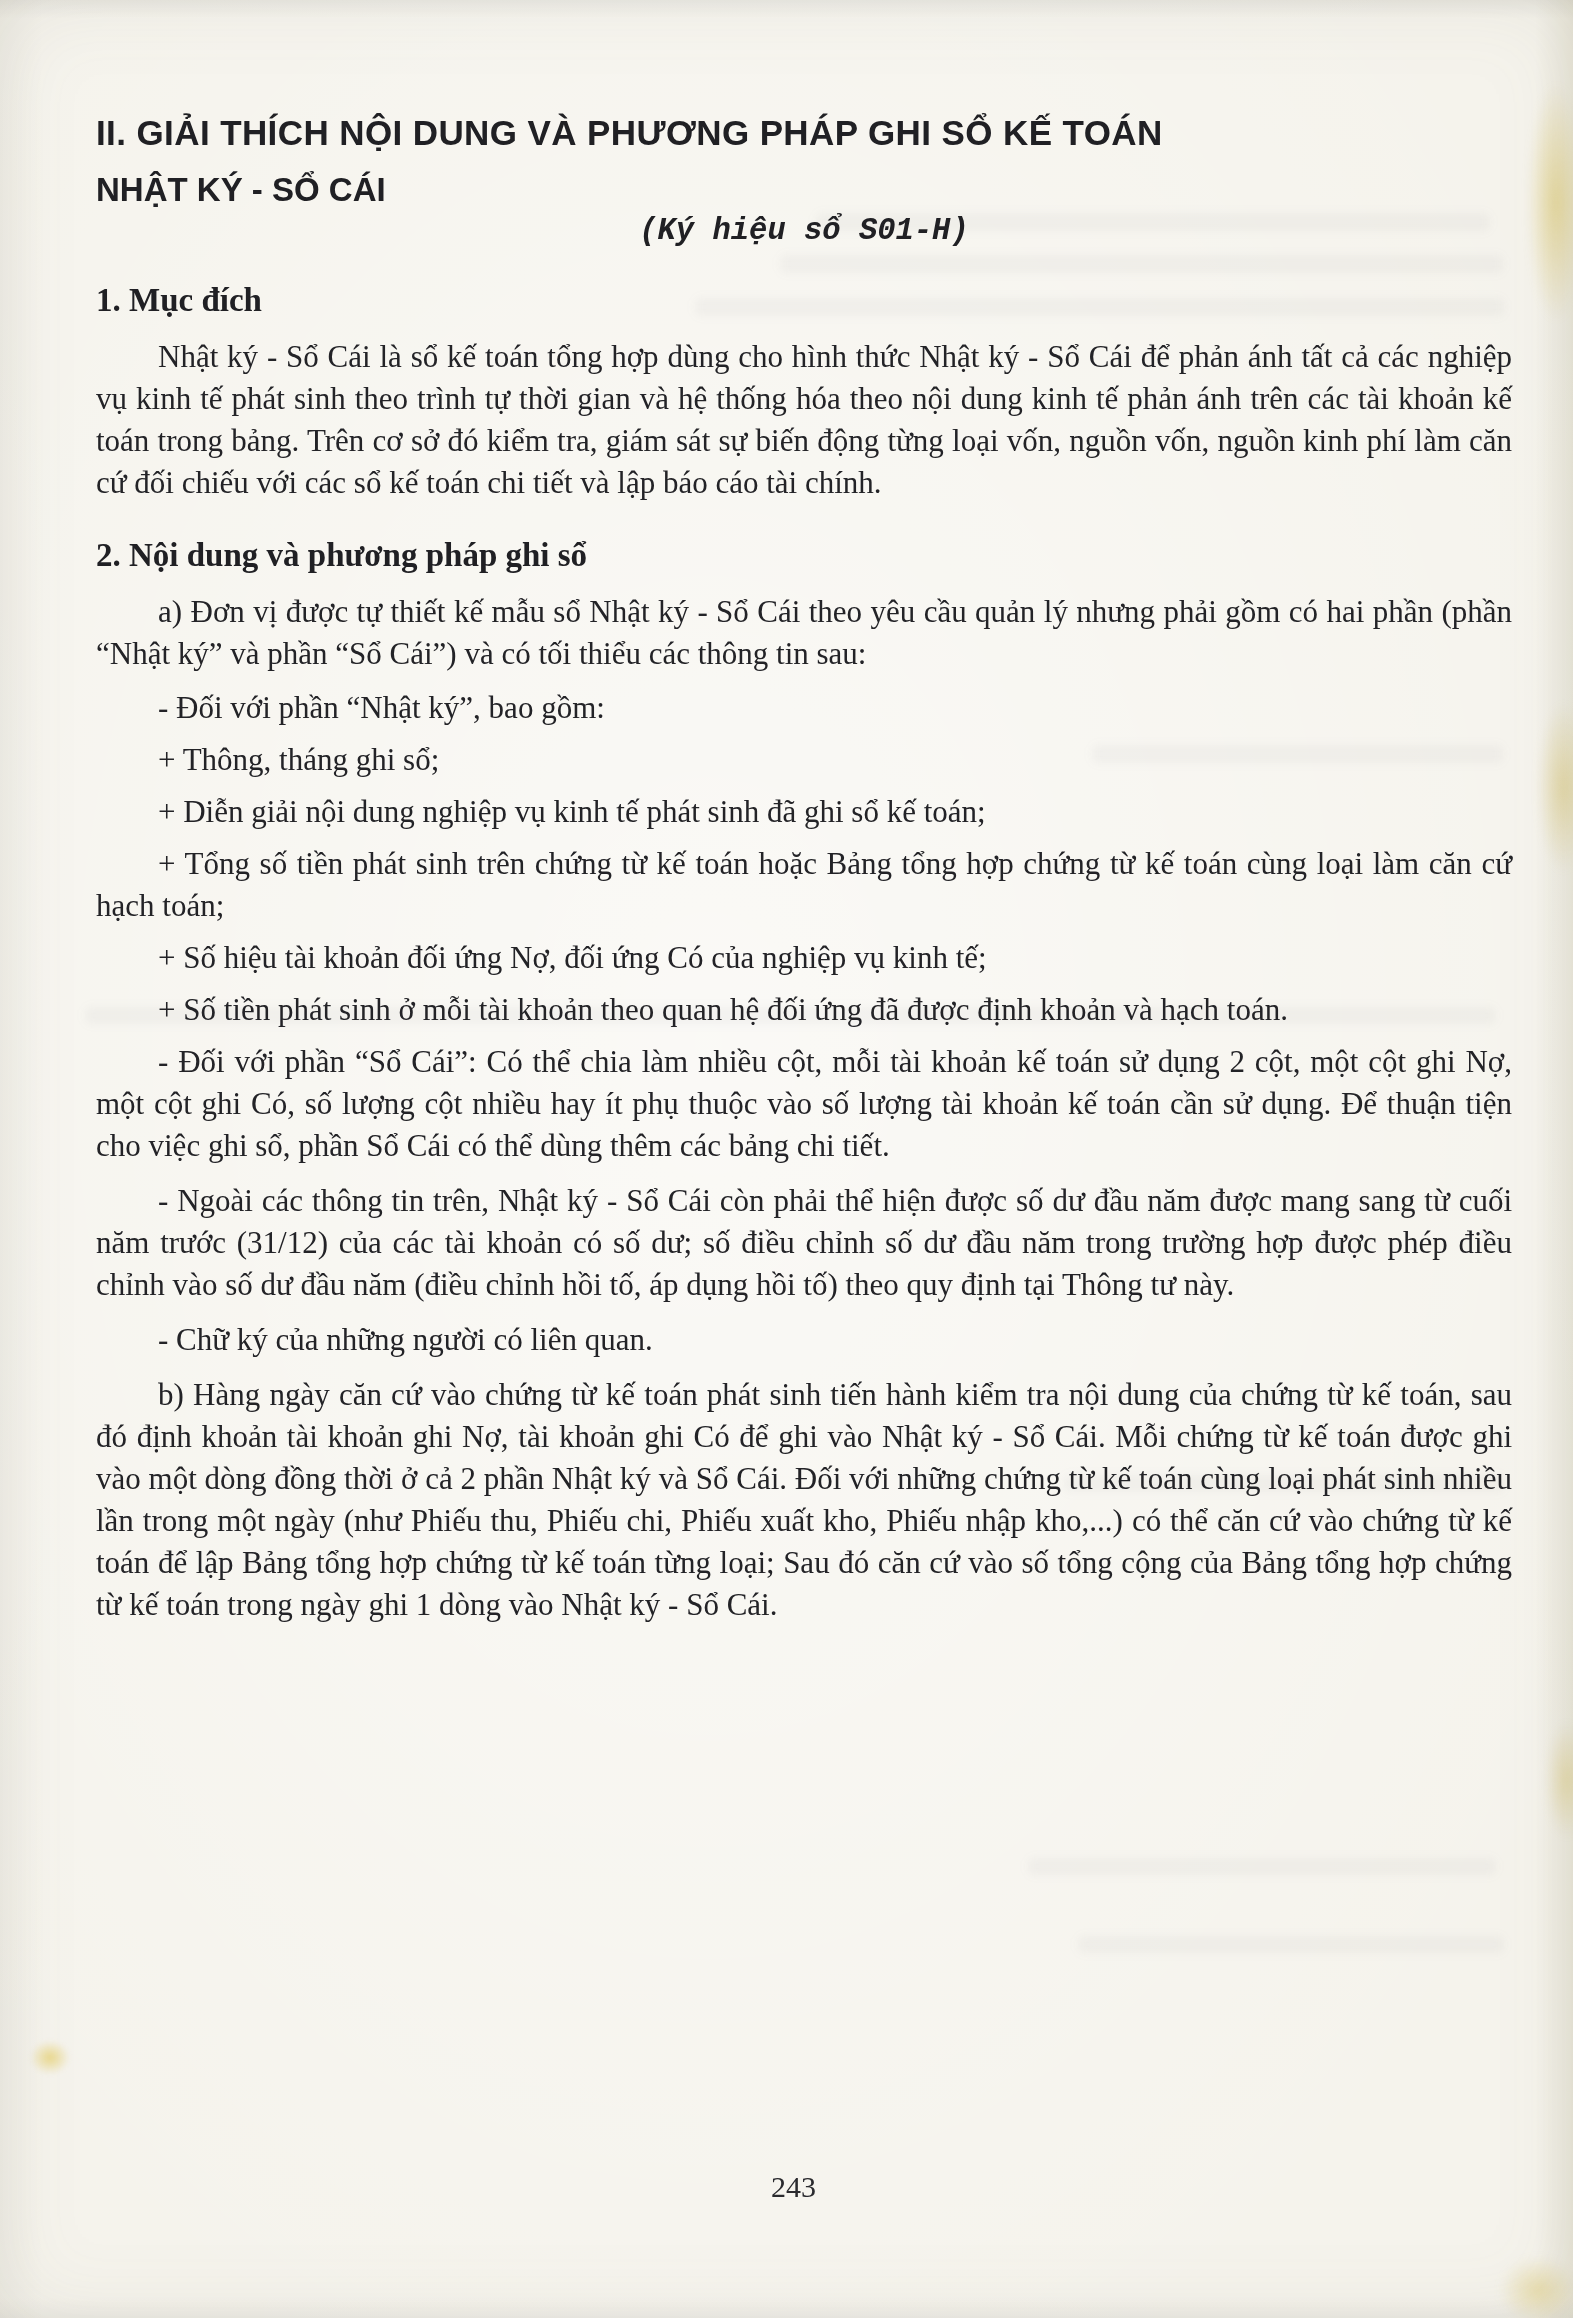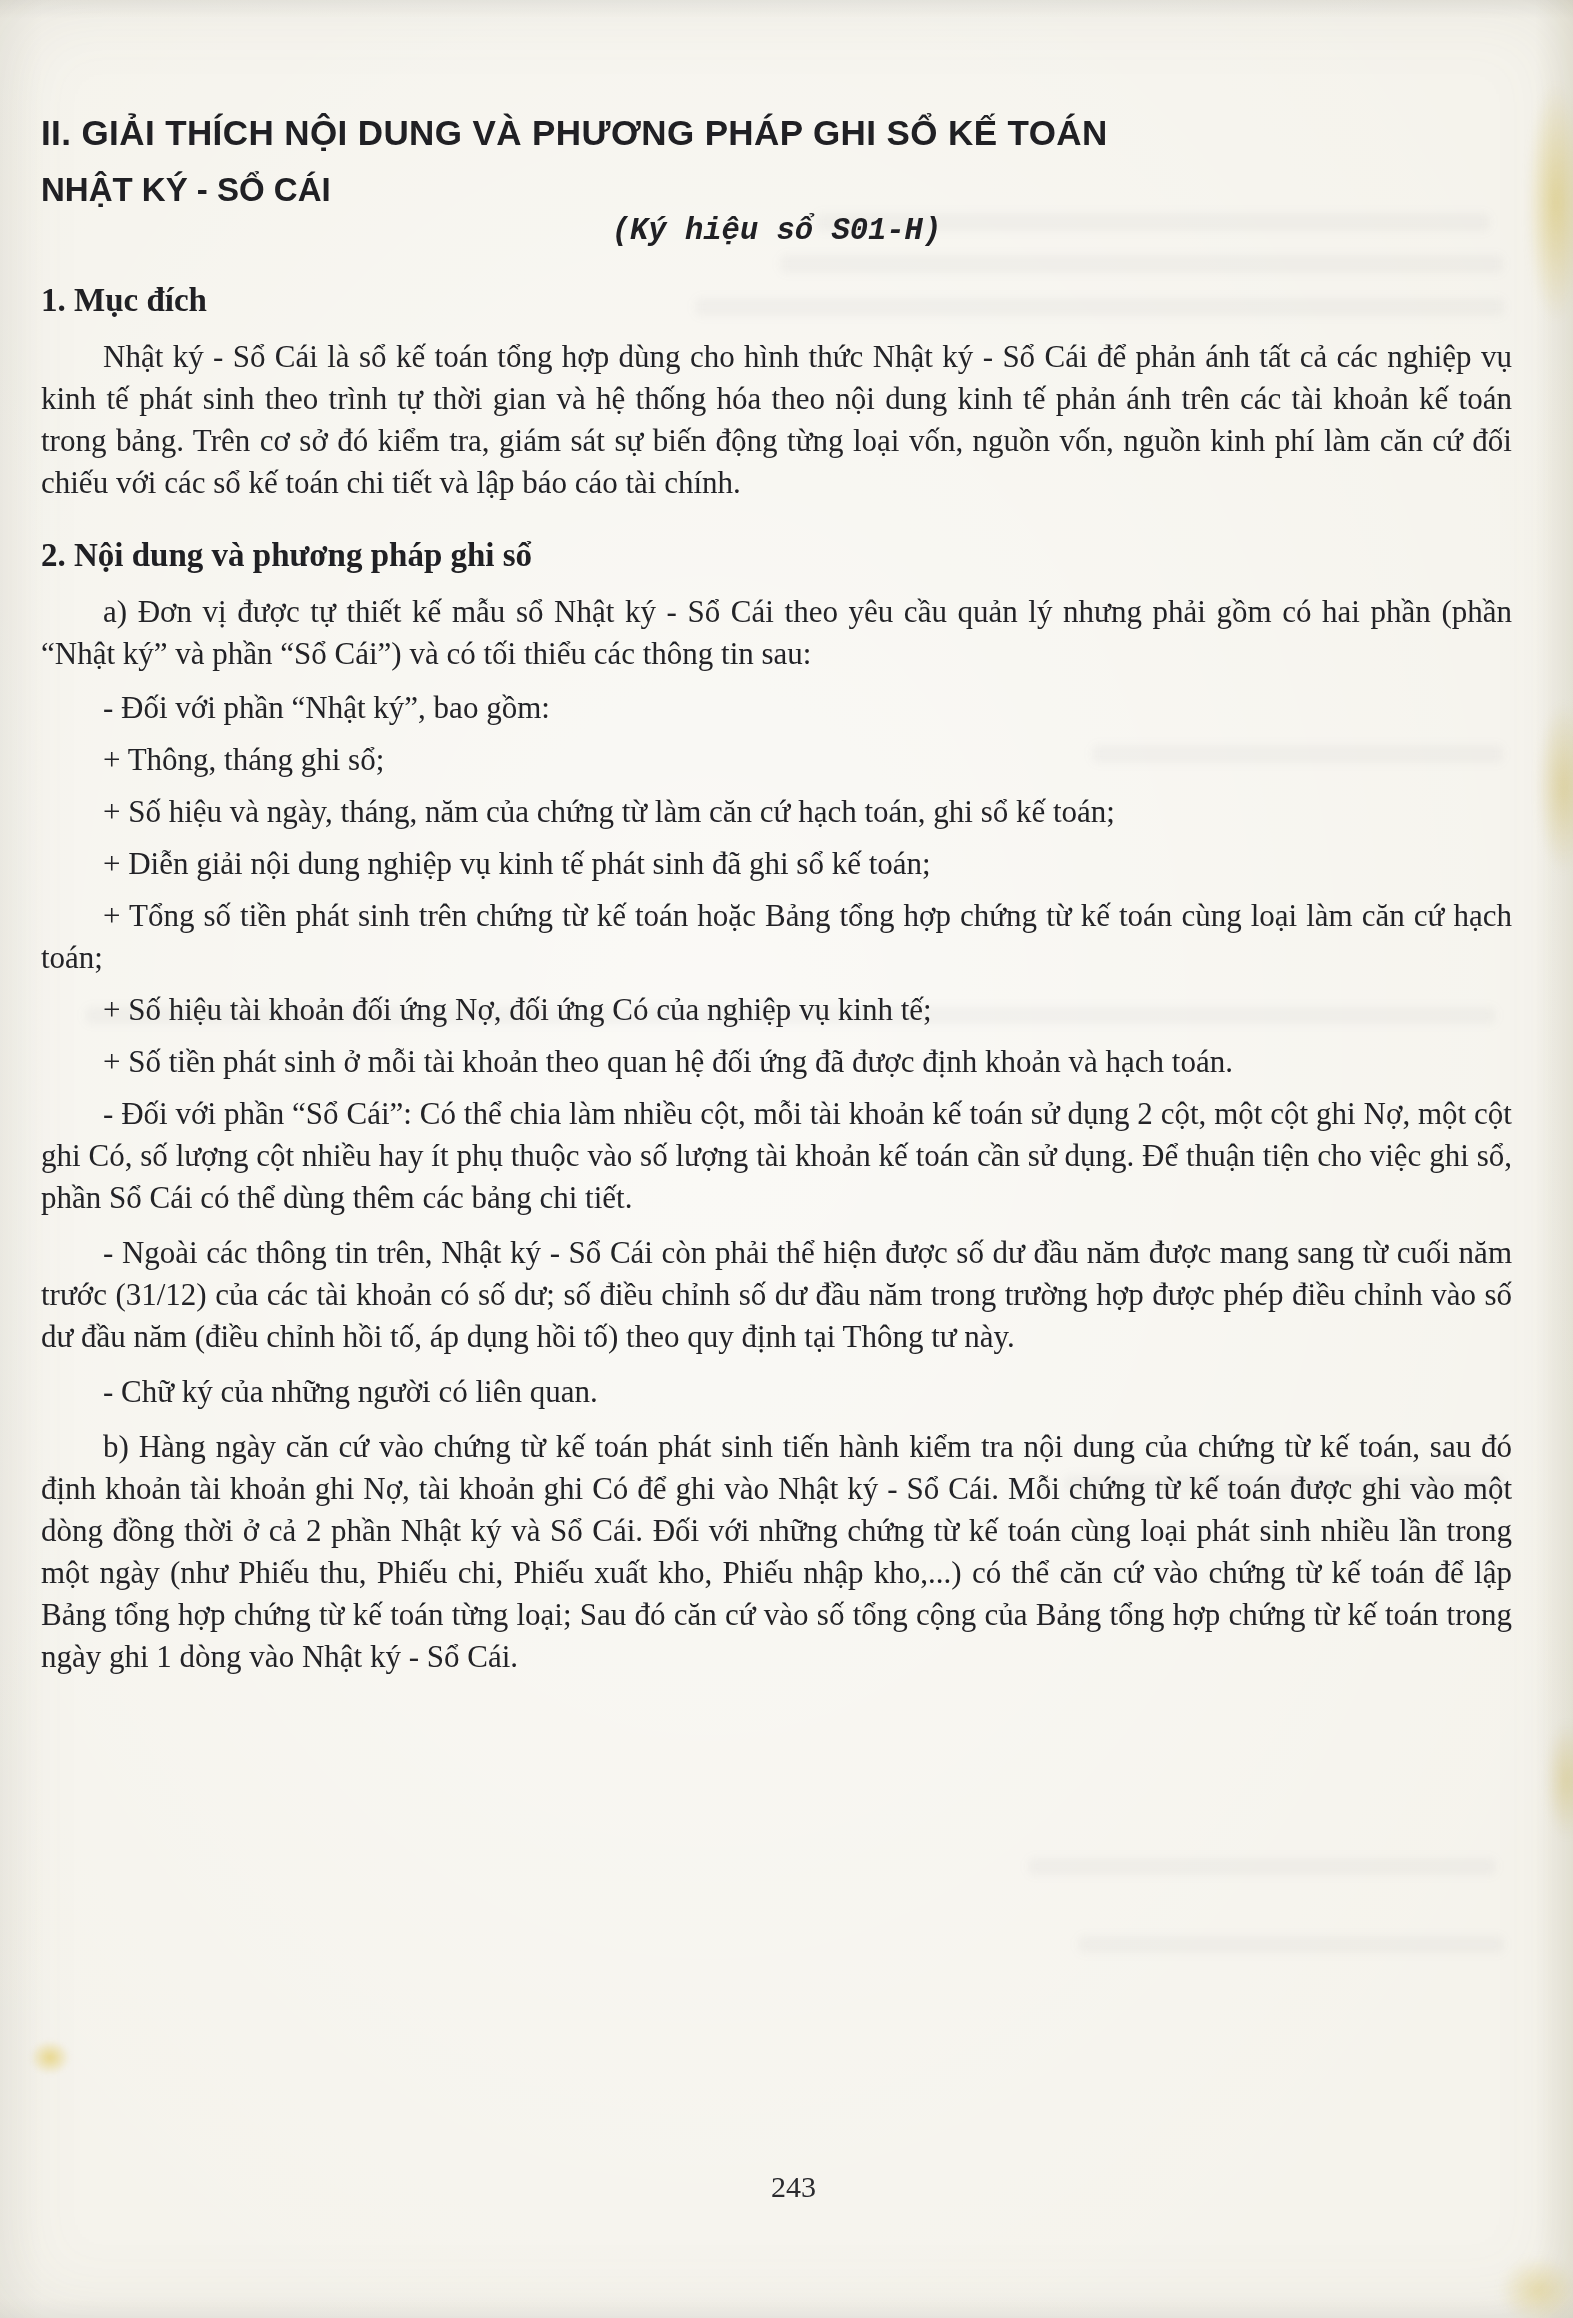--- a/index.html
+++ b/index.html
@@ -62,21 +62,21 @@
   .bleed-2 { left: 780px; top: 255px;  width: 723px; height: 18.4px; }
   .bleed-3 { left: 695px;  top: 298px;  width: 809px; height: 18.4px; }
   .bleed-4 { left: 1092px; top: 745px; width: 411px;  height: 18.4px; }
   .bleed-5 { left: 85px;  top: 1007px; width: 1411px; height: 17px; }
   .bleed-6 { left: 1064px; top: 1475px; width: 440px;  height: 17px; }
   .bleed-7 { left: 1028px; top: 1858px; width: 468px;  height: 17px; }
   .bleed-8 { left: 1078px; top: 1936px; width: 426px;  height: 17px; }
 
   .content {
     position: relative;
-    padding: 113px 62px 0 41px;
+    padding: 113px 62px 0 96px;
     color: #232327;
   }
   .doc-title {
     font-family: "Liberation Sans", "DejaVu Sans", sans-serif;
     font-size: 35px;
     font-weight: 700;
     letter-spacing: 0.4px;
     margin: 0 0 18.4px 0;
     color: #202024;
   }
@@ -152,21 +152,20 @@
 
     <p class="body">Nhật ký - Sổ Cái là sổ kế toán tổng hợp dùng cho hình thức Nhật ký - Sổ Cái để phản ánh tất cả các nghiệp vụ kinh tế phát sinh theo trình tự thời gian và hệ thống hóa theo nội dung kinh tế phản ánh trên các tài khoản kế toán trong bảng. Trên cơ sở đó kiểm tra, giám sát sự biến động từng loại vốn, nguồn vốn, nguồn kinh phí làm căn cứ đối chiếu với các sổ kế toán chi tiết và lập báo cáo tài chính.</p>
 
     <div class="sec-heading">2. Nội dung và phương pháp ghi sổ</div>
 
     <p class="body">a) Đơn vị được tự thiết kế mẫu sổ Nhật ký - Sổ Cái theo yêu cầu quản lý nhưng phải gồm có hai phần (phần “Nhật ký” và phần “Sổ Cái”) và có tối thiểu các thông tin sau:</p>
 
     <p class="body tight">- Đối với phần “Nhật ký”, bao gồm:</p>
 
     <p class="body tight">+ Thông, tháng ghi sổ;</p>
-    <p class="body tight">+ Số hiệu và ngày, tháng, năm của chứng từ làm căn cứ hạch toán, ghi sổ kế toán;</p>
     <p class="body tight">+ Diễn giải nội dung nghiệp vụ kinh tế phát sinh đã ghi sổ kế toán;</p>
     <p class="body tight">+ Tổng số tiền phát sinh trên chứng từ kế toán hoặc Bảng tổng hợp chứng từ kế toán cùng loại làm căn cứ hạch toán;</p>
     <p class="body tight">+ Số hiệu tài khoản đối ứng Nợ, đối ứng Có của nghiệp vụ kinh tế;</p>
     <p class="body tight">+ Số tiền phát sinh ở mỗi tài khoản theo quan hệ đối ứng đã được định khoản và hạch toán.</p>
 
     <p class="body">- Đối với phần “Sổ Cái”: Có thể chia làm nhiều cột, mỗi tài khoản kế toán sử dụng 2 cột, một cột ghi Nợ, một cột ghi Có, số lượng cột nhiều hay ít phụ thuộc vào số lượng tài khoản kế toán cần sử dụng. Để thuận tiện cho việc ghi sổ, phần Sổ Cái có thể dùng thêm các bảng chi tiết.</p>
 
     <p class="body">- Ngoài các thông tin trên, Nhật ký - Sổ Cái còn phải thể hiện được số dư đầu năm được mang sang từ cuối năm trước (31/12) của các tài khoản có số dư; số điều chỉnh số dư đầu năm trong trường hợp được phép điều chỉnh vào số dư đầu năm (điều chỉnh hồi tố, áp dụng hồi tố) theo quy định tại Thông tư này.</p>
 
     <p class="body">- Chữ ký của những người có liên quan.</p>

